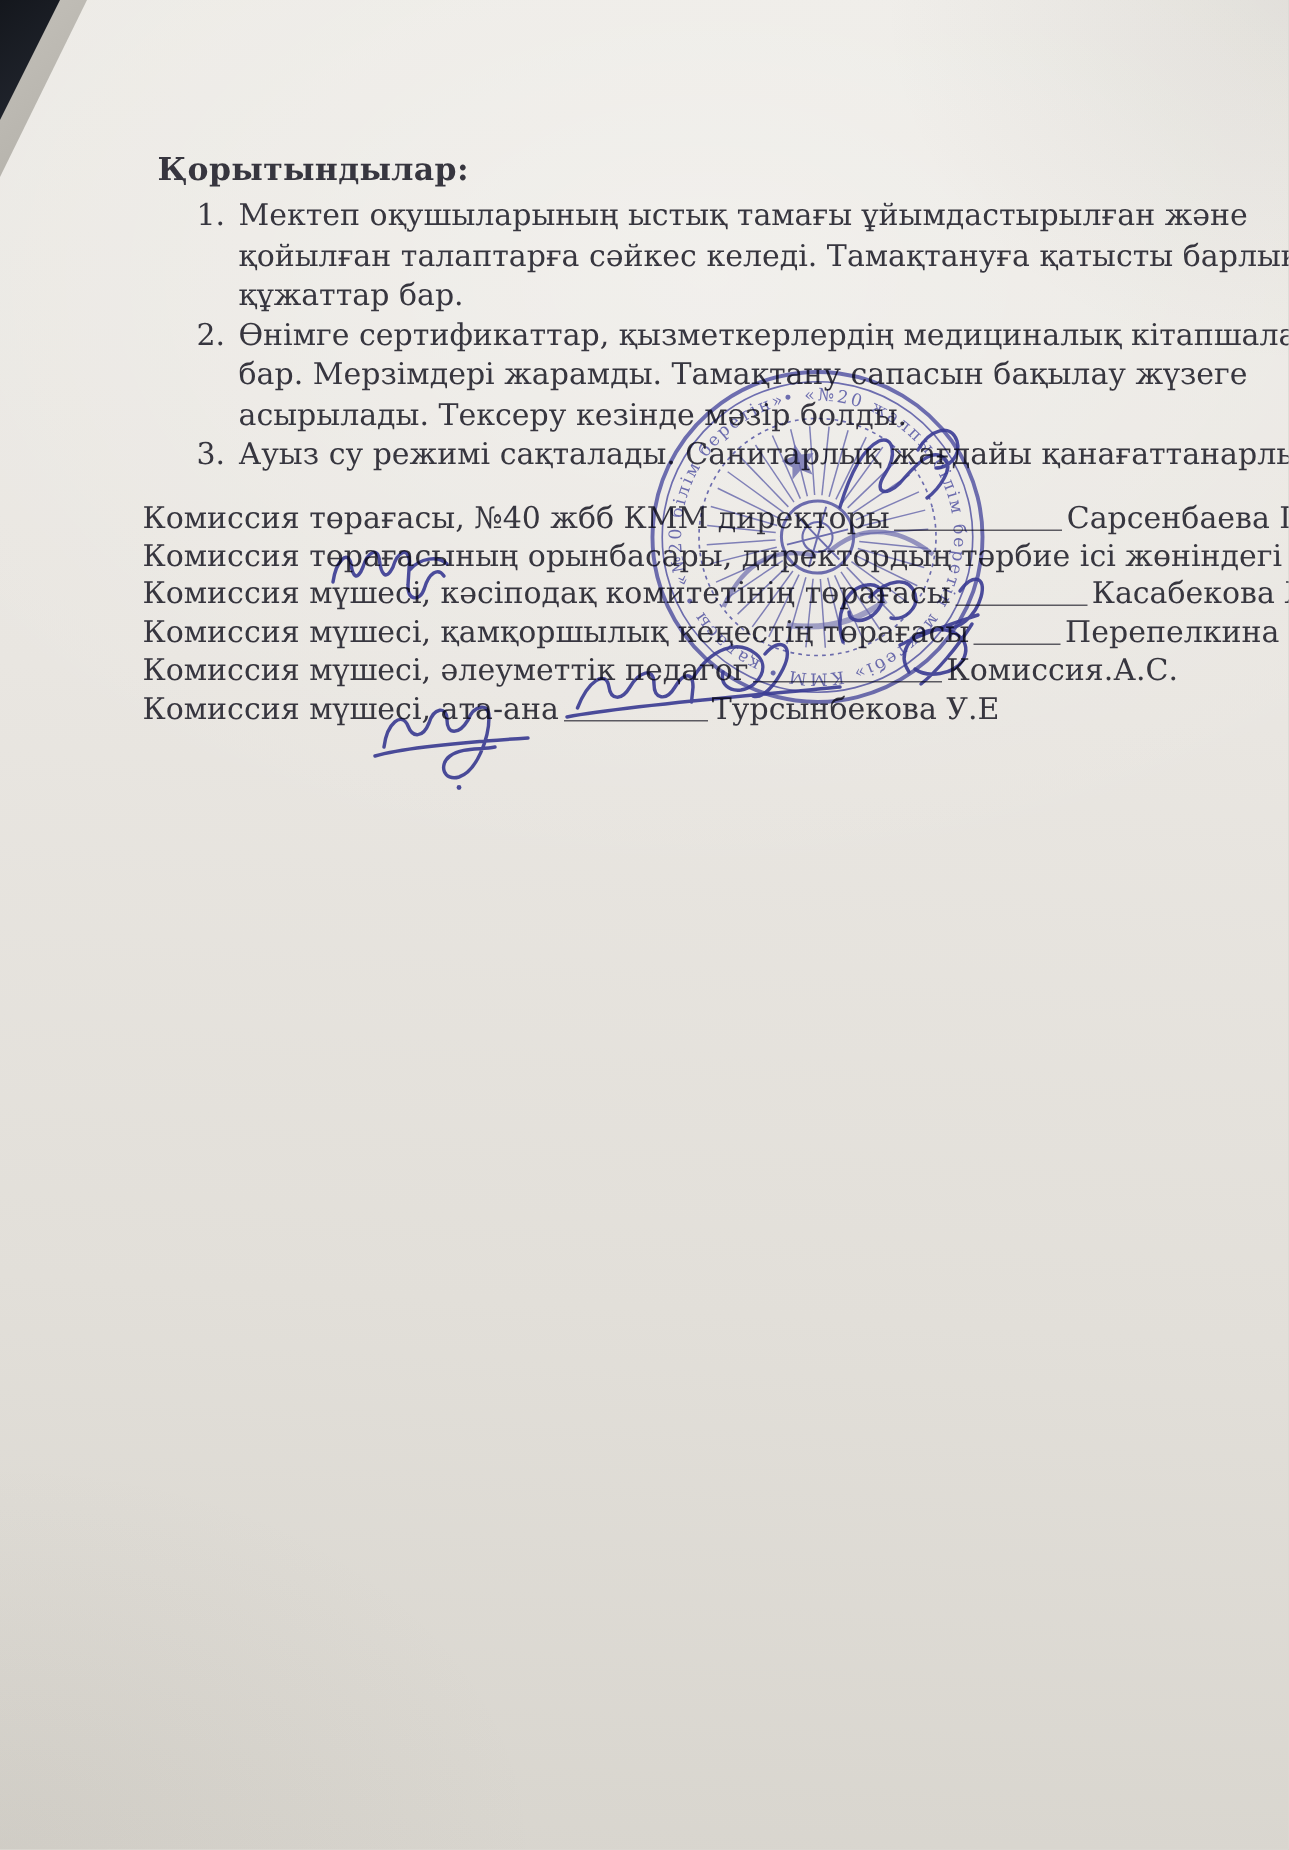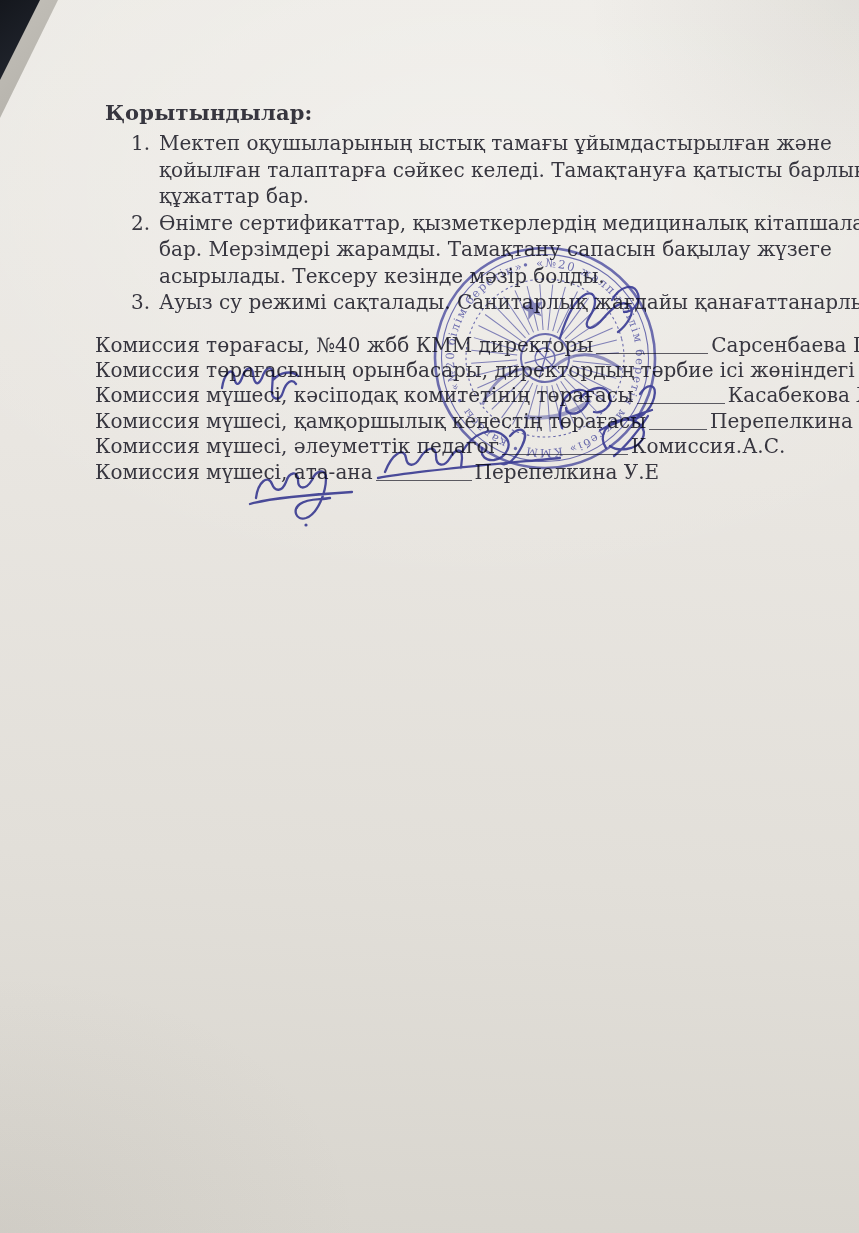--- a/index.html
+++ b/index.html
@@ -96,21 +96,21 @@
         <div class="sigrow">
           <span>Комиссия мүшесі, кәсіподақ комитетінің төрағасы</span><span class="gap g3"></span><span>Касабекова Ж.К</span>
         </div>
         <div class="sigrow">
           <span>Комиссия мүшесі, қамқоршылық кеңестің төрағасы</span><span class="gap g4"></span><span>Перепелкина Н.В.</span>
         </div>
         <div class="sigrow">
           <span>Комиссия мүшесі, әлеуметтік педагог</span><span class="gap g5"></span><span>Комиссия.А.С.</span>
         </div>
         <div class="sigrow">
-          <span>Комиссия мүшесі, ата-ана</span><span class="gap g6"></span><span>Перепелкина У.Е</span>
+          <span>Комиссия мүшесі, ата-ана</span><span class="gap g6"></span><span>Турсынбекова У.Е</span>
         </div>
       </div>
 
     </div>
   </div>
 
   <svg class="ink" viewBox="0 0 859 1233">
     <g transform="translate(545,358) rotate(-14)" stroke="#4d4fae" fill="none" opacity="0.78">
       <circle r="110" stroke-width="2.6"></circle>
       <circle r="103.5" stroke-width="1.1"></circle>

